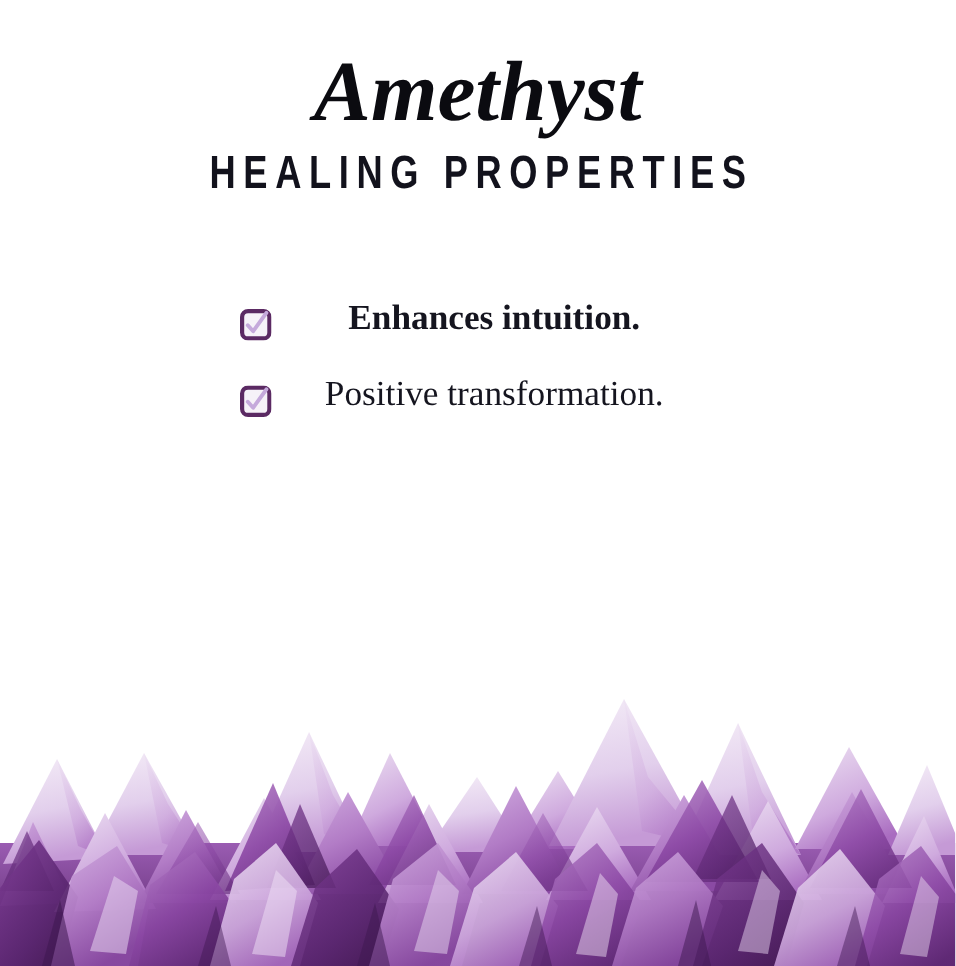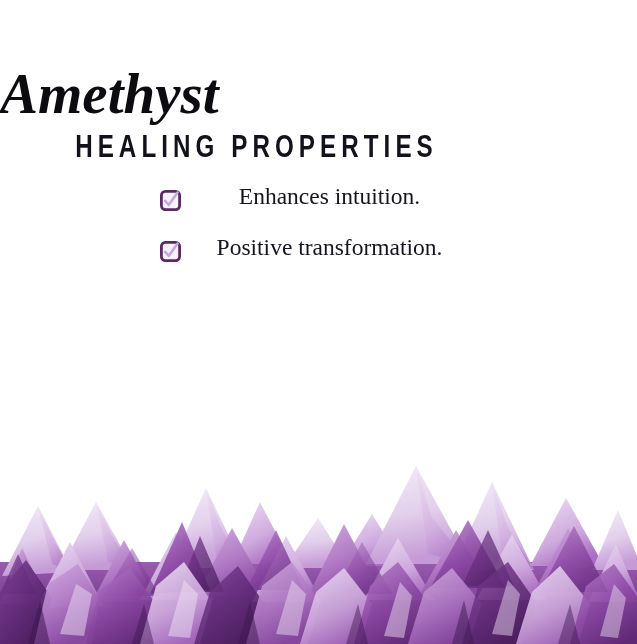--- a/index.html
+++ b/index.html
@@ -16,24 +16,23 @@
     width: 637px;
     height: 644px;
     background: #ffffff;
     font-family: "Liberation Serif", "DejaVu Serif", serif;
   }
 
   
   .header {
     position: absolute;
     top: 0; left: 0; right: 0;
-    text-align: left;
+    text-align: center;
     padding-top: 32px;
     z-index: 5;
-    margin-top: 32px;
   }
 
   .title {
     font-family: "Liberation Serif", "DejaVu Serif", serif;
     font-style: italic;
     font-weight: bold;
     font-size: 57px;
     line-height: 1.05;
     color: #0b0b10;
     letter-spacing: 0px;
@@ -59,21 +58,21 @@
     top: 182px;
     left: 0; right: 0;
     z-index: 5;
   }
 
   .list-item {
     position: relative;
     display: block;
     min-height: 30px;
   }
-  .list-item.i0 { margin-top: 0px; }
+  .list-item.i0 { margin-top: 16px; font-weight: bold; }
   .list-item.i1 { margin-top: 27px; }
   .list-item.i2 { margin-top: 27px; }
   .list-item.i3 { margin-top: 29px; }
   .list-item.i4 { margin-top: 21px; }
 
   .cb {
     position: absolute;
     left: 160px;
     top: 8px;
     width: 21px;

